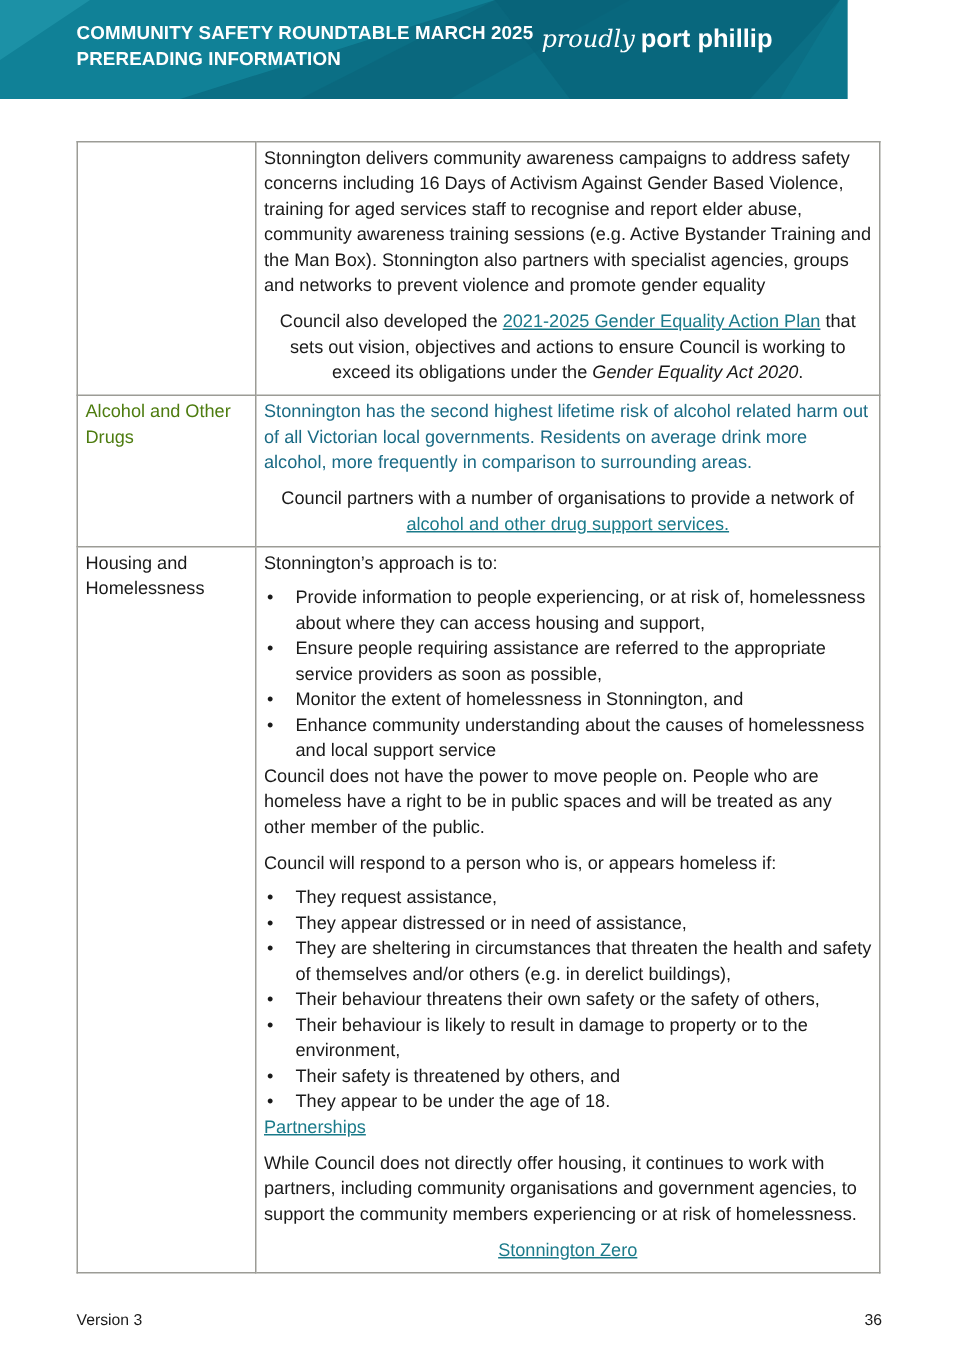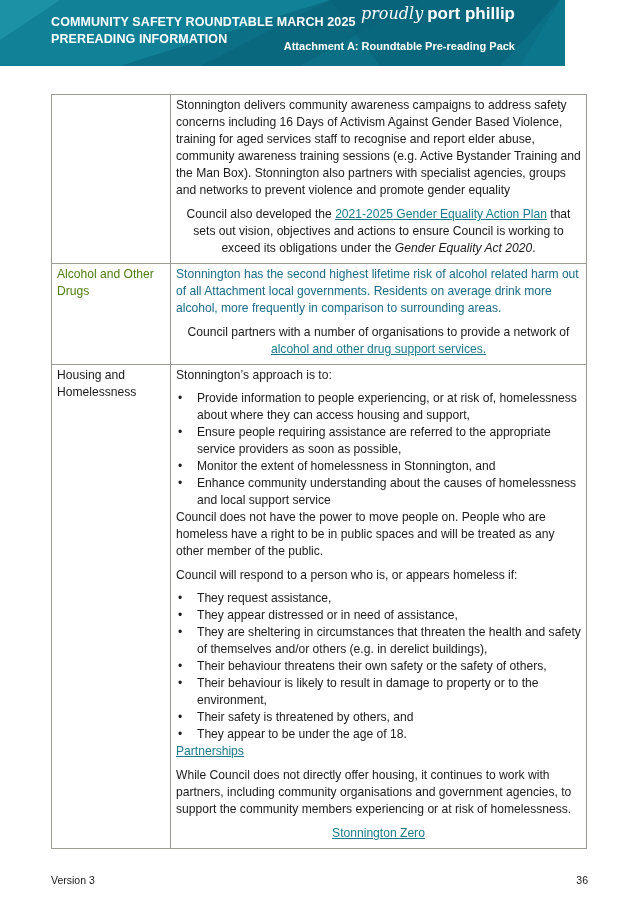--- a/index.html
+++ b/index.html
@@ -10,21 +10,21 @@
     .banner {
       position: absolute; left: 0; top: 0; width: 565px; height: 66px; overflow: hidden;
       background: #0b6f85;
     }
     .banner svg.bg { position: absolute; left: 0; top: 0; }
     .banner-title {
       position: absolute; left: 51px; top: 14px; color: #ffffff; font-weight: bold;
       font-size: 12.5px; line-height: 17px; letter-spacing: 0.1px;
     }
     .brand {
-      position: absolute; right: 50px; top: 4px; color: #ffffff; font-size: 17px; font-weight: bold;
+      position: absolute; right: 50px; top: 16px; color: #ffffff; font-size: 17px; font-weight: bold;
       white-space: nowrap;
     }
     .brand .script { font-family: "DejaVu Serif", serif; font-style: italic; font-weight: normal; font-size: 16px; margin-right: 4px; }
     .subtitle {
       position: absolute; right: 50px; top: 40px; color: #ffffff; font-weight: bold; font-size: 11px;
     }
 
     table.doc {
       position: absolute; left: 51px; top: 94px; width: 536px;
       border-collapse: collapse; font-size: 12.1px; line-height: 17px; padding-left: 22px;
@@ -60,36 +60,35 @@
     <polygon points="610,66 638,20 638,66" fill="#1a95aa" opacity="0.6"></polygon>
   </svg>
 
   <div class="banner-title">
     <div>COMMUNITY SAFETY ROUNDTABLE MARCH 2025</div>
     <div>PREREADING INFORMATION</div>
   </div>
   <div class="brand">
     <span class="script">proudly</span><span>port phillip</span>
   </div>
-  <div class="subtitle">Attachment A: Roundtable Pre-reading Pack</div>
 </div>
 
 <table class="doc">
   <tbody>
       <tr>
     <td class="col1"></td>
     <td>
       <p>Stonnington delivers community awareness campaigns to address safety concerns including 16 Days of Activism Against Gender Based Violence, training for aged services staff to recognise and report elder abuse, community awareness training sessions (e.g. Active Bystander Training and the Man Box).  Stonnington also partners with specialist agencies, groups and networks to prevent violence and promote gender equality</p>
       <p class="last"><span>Council also developed the </span><a class="link" href="#">2021-2025 Gender Equality Action Plan</a><span> that sets out vision, objectives and actions to ensure Council is working to exceed its obligations under the </span><em>Gender Equality Act 2020</em><span>.</span></p>
     </td>
   </tr>
   <tr>
     <td class="col1 teal">Alcohol and Other Drugs</td>
     <td>
-      <p class="teal-text">Stonnington has the second highest lifetime risk of alcohol related harm out of all Attachment local governments. Residents on average drink more alcohol, more frequently in comparison to surrounding areas.</p>
+      <p class="teal-text">Stonnington has the second highest lifetime risk of alcohol related harm out of all Victorian local governments. Residents on average drink more alcohol, more frequently in comparison to surrounding areas.</p>
       <p class="last"><span>Council partners with a number of organisations to provide a network of </span><a class="link" href="#">alcohol and other drug support services.</a></p>
     </td>
   </tr>
   <tr>
     <td class="col1">Housing and Homelessness</td>
     <td>
       <div>Stonnington’s approach is to:</div>
       <ul class="gap">
         <li><span class="bullet">•</span><span>Provide information to people experiencing, or at risk of, homelessness about where they can access housing and support,</span></li>
         <li><span class="bullet">•</span><span>Ensure people requiring assistance are referred to the appropriate service providers as soon as possible,</span></li>

